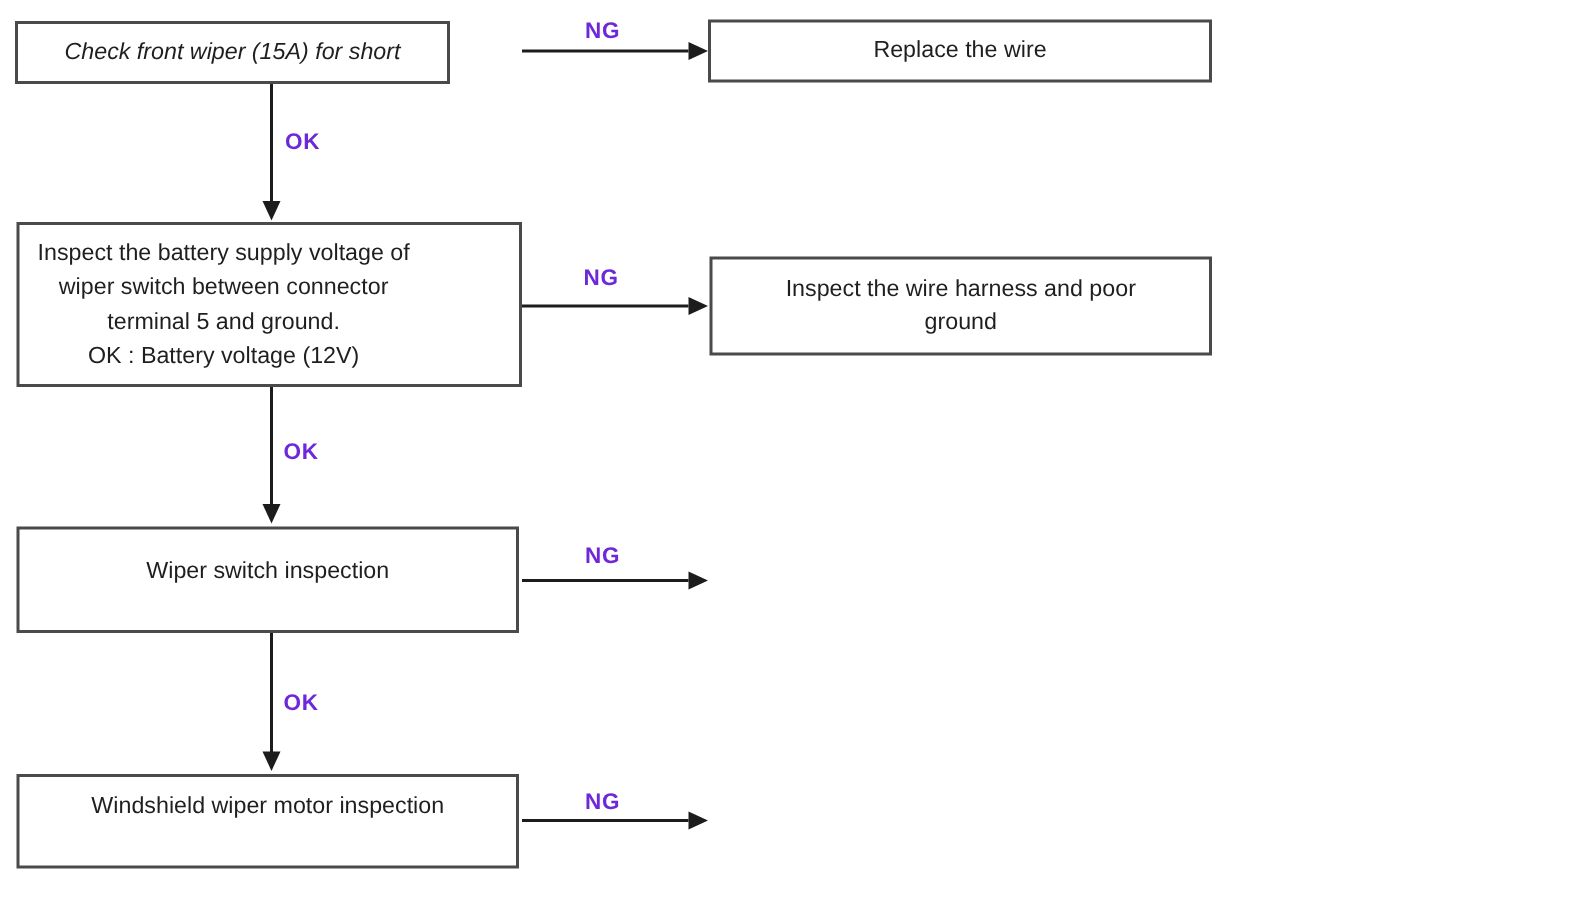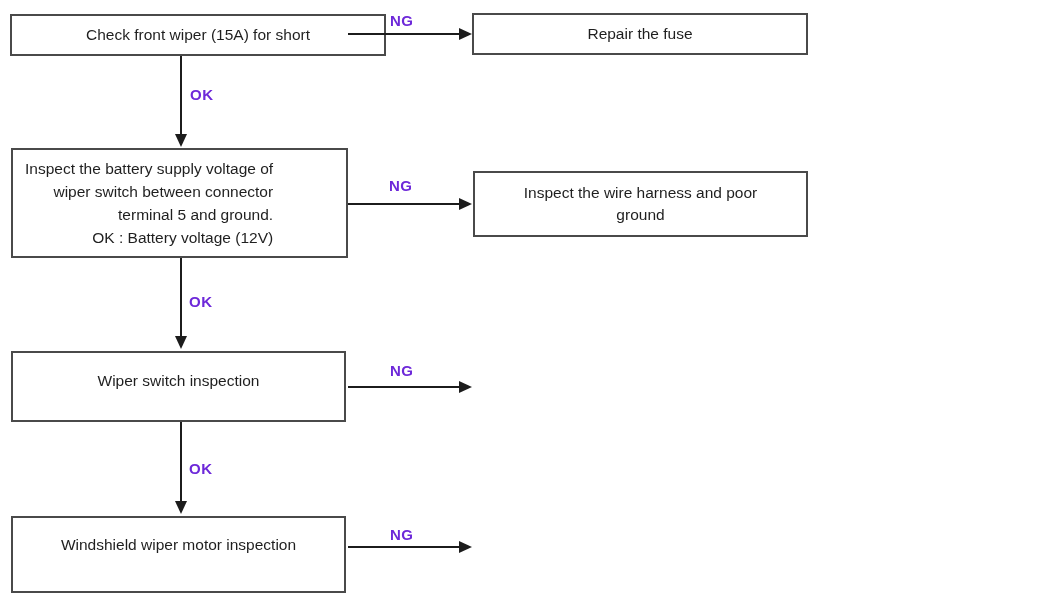--- a/index.html
+++ b/index.html
@@ -23,26 +23,26 @@
     background: #ffffff;
     display: flex;
     align-items: center;
     justify-content: center;
     font-size: 15.5px;
     line-height: 22px;
     text-align: center;
     white-space: pre-line;
   }
   
-  .b1 { left: 10px;  top: 14px;  width: 376px; height: 42px; }
+  .b1 { left: 10px;  top: 14px;  width: 290px; height: 42px; font-style: italic; }
   .b2 { left: 11px;  top: 148px; width: 337px; height: 110px;
-        justify-content: flex-start; text-align: right;
+        justify-content: flex-start; text-align: center;
         padding: 4px 12px; line-height: 23px; }
   .b3 { left: 11px;  top: 351px; width: 335px; height: 71px; padding-bottom: 12px; }
-  .b4 { left: 11px;  top: 516px; width: 335px; height: 77px; padding-bottom: 20px; }
+  .b4 { left: 11px;  top: 516px; width: 335px; height: 63px; padding-bottom: 20px; }
   
   .r1 { left: 472px; top: 13px;  width: 336px; height: 42px; }
   .r2 { left: 473px; top: 171px; width: 335px; height: 66px; }
   .r3 { left: 472px; top: 365px; width: 336px; height: 42px; }
   .r4 { left: 472px; top: 525px; width: 336px; height: 43px; }
 
   .edge-label {
     position: absolute;
     font-size: 15px;
     font-weight: bold;
@@ -108,21 +108,21 @@
 <div id="canvas">
 
   <div class="box b1">Check front wiper (15A) for short</div>
   <div class="box b2">Inspect the battery supply voltage of
 wiper switch between connector
 terminal 5 and ground.
 OK : Battery voltage (12V)</div>
   <div class="box b3">Wiper switch inspection</div>
   <div class="box b4">Windshield wiper motor inspection</div>
 
-  <div class="box r1">Repair the fuse</div>
+  <div class="box r1">Replace the wire</div>
   <div class="box r2">Inspect the wire harness and poor
 ground</div>
 
   <div class="hline h1"></div>
   <div class="head-right hr1"></div>
   <div class="hline h2"></div>
   <div class="head-right hr2"></div>
   <div class="hline h3"></div>
   <div class="head-right hr3"></div>
   <div class="hline h4"></div>

